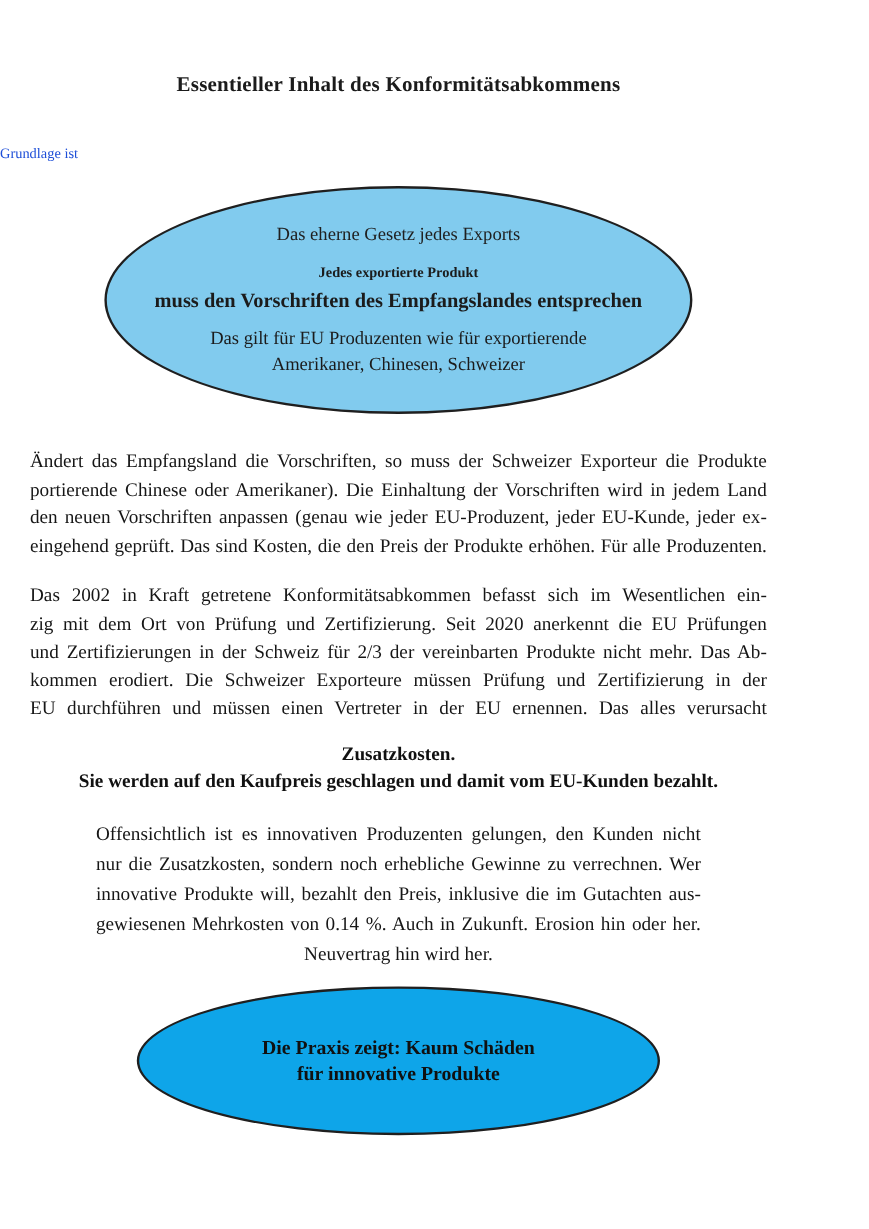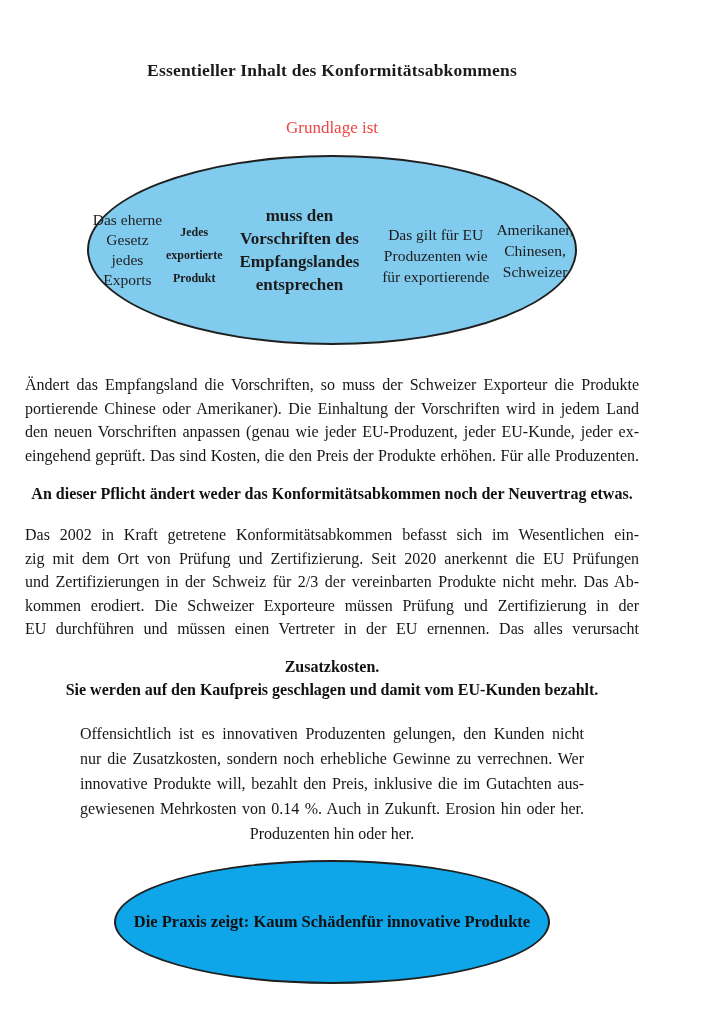--- a/index.html
+++ b/index.html
@@ -23,31 +23,31 @@
   .title {
     margin: 60px 0 0 0;
     font-size: 17.5px;
     line-height: 21px;
     font-weight: bold;
     text-align: center;
     letter-spacing: 0.2px;
   }
   .subtitle {
     margin-top: 37px;
-    font-size: 17px;
+    font-size: 12px;
     line-height: 20px;
-    text-align: center;
-    color: #ef4444;
+    text-align: left;
+    color: #1d4ed8;
   }
   .ellipse {
     border: 2px solid #1f1f1f;
     border-radius: 50%;
     box-sizing: border-box;
     display: flex;
-    flex-direction: row;
+    flex-direction: column;
     align-items: center;
     justify-content: center;
     text-align: center;
   }
   .ellipse.blue {
     width: 490px;
     height: 190px;
     margin: 17px auto 0 auto;
   }
   .e-top {
@@ -137,41 +137,40 @@
     <div class="e-small2">Amerikaner, Chinesen, Schweizer</div>
   </div>
 
   <div class="para p1">
       <div>Ändert das Empfangsland die Vorschriften, so muss der Schweizer Exporteur die Produkte</div>
       <div>portierende Chinese oder Amerikaner). Die Einhaltung der Vorschriften wird in jedem Land</div>
       <div>den neuen Vorschriften anpassen (genau wie jeder EU-Produzent, jeder EU-Kunde, jeder ex-</div>
       <div>eingehend geprüft. Das sind Kosten, die den Preis der Produkte erhöhen. Für alle Produzenten.</div>
     </div>
 
-  <div class="emph e1">An dieser Pflicht ändert weder das Konformitätsabkommen noch der Neuvertrag etwas.</div>
 
   <div class="para p2">
       <div>Das 2002 in Kraft getretene Konformitätsabkommen befasst sich im Wesentlichen ein-</div>
       <div>zig mit dem Ort von Prüfung und Zertifizierung. Seit 2020 anerkennt die EU Prüfungen</div>
       <div>und Zertifizierungen in der Schweiz für 2/3 der vereinbarten Produkte nicht mehr. Das Ab-</div>
       <div>kommen erodiert. Die Schweizer Exporteure müssen Prüfung und Zertifizierung in der</div>
       <div>EU durchführen und müssen einen Vertreter in der EU ernennen. Das alles verursacht</div>
     </div>
 
   <div class="emph e2">
     <div>Zusatzkosten.</div>
     <div>Sie werden auf den Kaufpreis geschlagen und damit vom EU-Kunden bezahlt.</div>
   </div>
 
   <div class="para p3 center-last">
       <div>Offensichtlich ist es innovativen Produzenten gelungen, den Kunden nicht</div>
       <div>nur die Zusatzkosten, sondern noch erhebliche Gewinne zu verrechnen. Wer</div>
       <div>innovative Produkte will, bezahlt den Preis, inklusive die im Gutachten aus-</div>
       <div>gewiesenen Mehrkosten von 0.14 %. Auch in Zukunft. Erosion hin oder her.</div>
-      <div>Produzenten hin oder her.</div>
+      <div>Neuvertrag hin wird her.</div>
     </div>
 
   <div class="ellipse yellow" style="background-color: #0ea5e9;">
       <div>Die Praxis zeigt: Kaum Schäden</div>
       <div>für innovative Produkte</div>
     </div>
 
 </div>
 
 </body></html>

